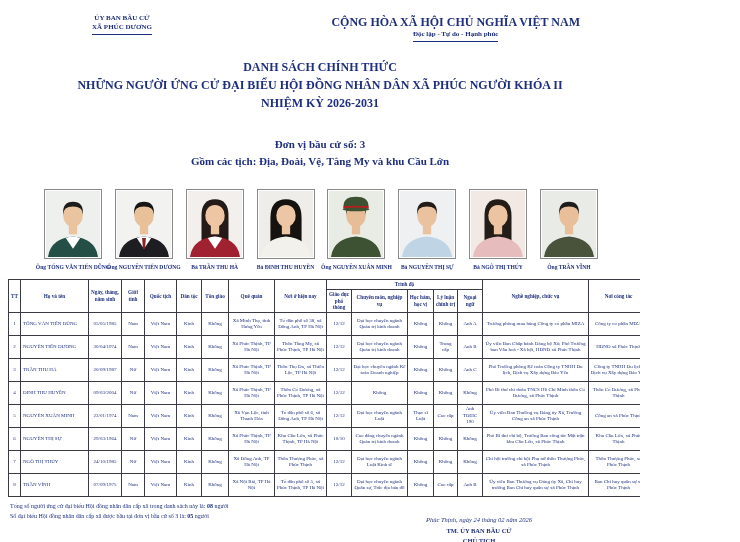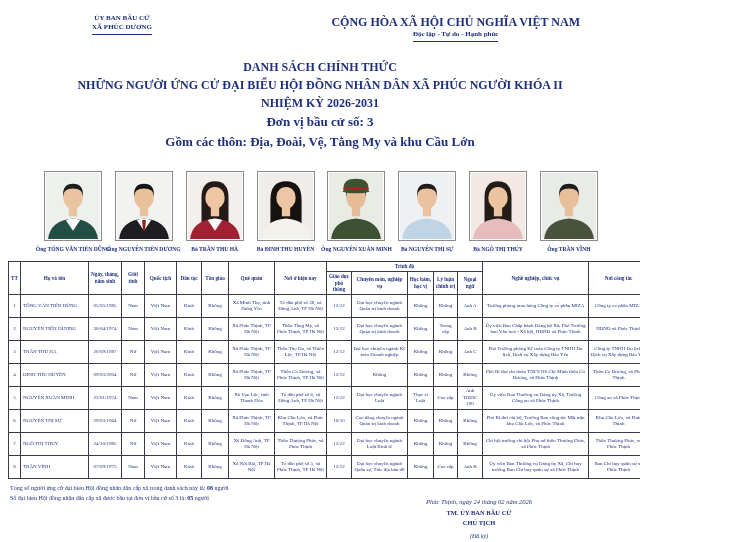--- a/index.html
+++ b/index.html
@@ -9,21 +9,21 @@
     overflow:hidden;box-sizing:border-box;
   }
   
   .hdr{display:flex;justify-content:space-between;padding:14px 60px 0 92px;}
   .hdr-left{text-align:center;font-weight:bold;font-size:7px;line-height:1.35;}
   .hdr-right{text-align:center;font-weight:bold;font-size:7px;line-height:1.35;}
   .hdr-right .l1{font-size:12px;}
   .underline-box{display:inline-block;border-bottom:0.8px solid #1e2f7d;padding-bottom:1.5px;}
   
   .title{ text-align:center;margin-top:16px;font-weight:bold;font-size:12px;line-height:1.5;}
-  .unit{ text-align:center;margin-top:0;font-weight:bold;font-size:13px;line-height:1.5;}
+  .unit{ text-align:center;margin-top:24px;font-weight:bold;font-size:11px;line-height:1.5;}
   
   .photos{display:flex;justify-content:space-between;padding:0 40px 0 42px;margin-top:20px;}
   .photo-cell{width:62px;display:flex;flex-direction:column;align-items:center;}
   .photo-frame{width:54px;height:66px;border:1px solid #8a8a8a;background:#fdfdfd;padding:1px;box-sizing:content-box;}
   .photo-frame svg{display:block;width:54px;height:66px;}
   .photo-name{margin-top:5px;font-weight:bold;font-size:5.6px;white-space:nowrap;text-align:center;}
   
   .tbl-wrap{padding:0 8px;margin-top:9px;}
   table{border-collapse:collapse;table-layout:fixed;width:724px;}
   th,td{border:0.8px solid #3a3a46;color:#1e2f7d;vertical-align:middle;
@@ -60,21 +60,21 @@
   </div>
 
   <div class="title">
     <div>DANH SÁCH CHÍNH THỨC</div>
     <div>NHỮNG NGƯỜI ỨNG CỬ ĐẠI BIỂU HỘI ĐỒNG NHÂN DÂN XÃ PHÚC NGƯỜI KHÓA II</div>
     <div>NHIỆM KỲ 2026-2031</div>
   </div>
 
   <div class="unit">
     <div>Đơn vị bầu cử số: 3</div>
-    <div>Gồm các thôn: Địa, Đoài, Vệ, Tằng My và khu Cầu Lớn</div>
+    <div>Gồm các tịch: Địa, Đoài, Vệ, Tằng My và khu Cầu Lớn</div>
   </div>
 
   <div class="photos" id="photos">
       <div class="photo-cell">
         <div class="photo-frame">
           <svg viewBox="0 0 52 64" xmlns="http://www.w3.org/2000/svg" preserveAspectRatio="none">
             <rect width="52" height="64" fill="#eef0ee"></rect>
             <path d="M2,64 Q4,46 26,44 Q48,46 50,64 Z" fill="#234f46"></path>
             <path d="M19,45.5 L26,56 L33,45.5 Q26,42.5 19,45.5 Z" fill="#ffffff"></path>
             <rect x="22" y="32" width="8" height="10" fill="#e9c49f"></rect>

